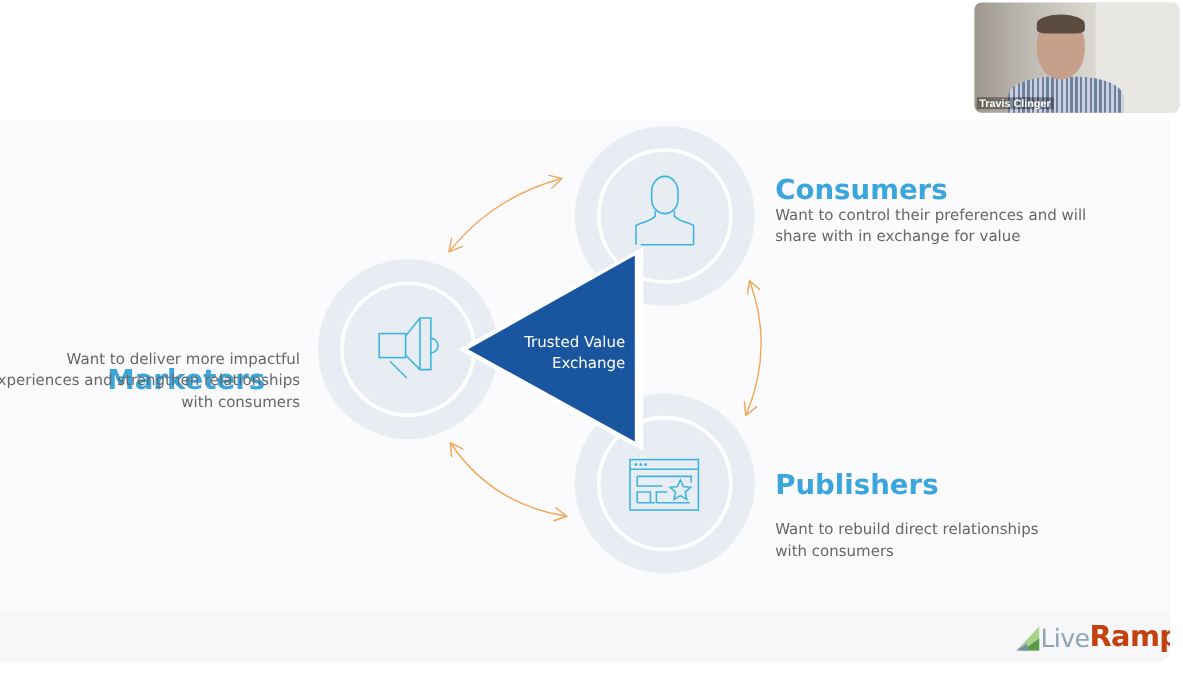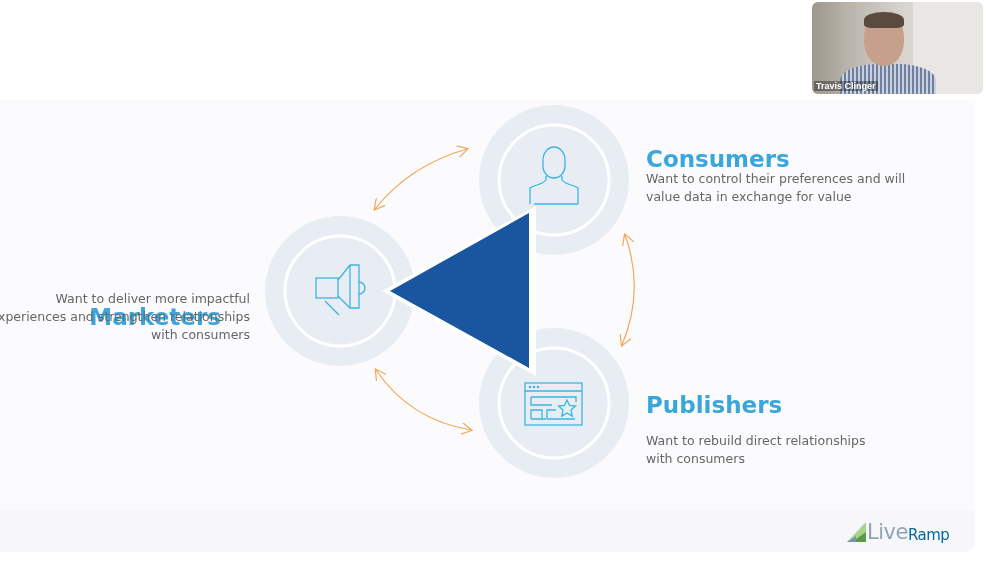--- a/index.html
+++ b/index.html
@@ -24,21 +24,21 @@
                  background:rgba(0,0,0,0.35); padding:0 2px; }
   svg.diagram { position:absolute; left:0; top:0; }
   .heading { position:absolute; font-weight:bold; font-size:23px; color:#3aa6dc;
              font-family:"DejaVu Sans", sans-serif; }
   .desc { position:absolute; font-size:12.5px; color:#666666; line-height:18px;
           font-family:"DejaVu Sans", sans-serif; }
   .tri-label { position:absolute; left:425px; top:276px; width:96px; text-align:right; color:#ffffff;
                font-size:12.5px; line-height:18px; font-family:"DejaVu Sans", sans-serif; }
   .logo { position:absolute; left:846px; top:518px; height:26px; display:flex; align-items:flex-end; }
   .logo .live { color:#8fa3b8; font-size:21px; font-family:"DejaVu Sans", sans-serif; letter-spacing:-0.5px; }
-  .logo .ramp { color:#0369a1; font-size:15px; font-weight:normal; font-family:"DejaVu Sans", sans-serif; letter-spacing:-0.5px; }
+  .logo .ramp { color:#c2410c; font-size:24px; font-weight:bold; font-family:"DejaVu Sans", sans-serif; letter-spacing:-0.5px; }
 </style>
 </head>
 <body>
 
 <div class="slide">
   <div class="slide-bg"></div>
   <div class="footer-band"></div>
 
 
   <svg class="diagram" width="975" height="552">
@@ -96,25 +96,29 @@
     <path d="M625,235 Q645,290 622,345" fill="none" stroke="#f0a858" stroke-width="1.2" marker-start="url(#ah)" marker-end="url(#ah)"></path>
     <path d="M376,370 Q410,420 471,430" fill="none" stroke="#f0a858" stroke-width="1.2" marker-start="url(#ah)" marker-end="url(#ah)"></path>
 
     <g>
       <polygon points="847,542 866,522 866,542" fill="#a8d48a"></polygon>
       <polygon points="852,542 866,532 866,542" fill="#5a9a48"></polygon>
       <polygon points="847,542 856,536 856,542" fill="#7b8fb0"></polygon>
     </g>
   </svg>
 
+  <div class="tri-label">
+    <div>Trusted Value</div>
+    <div>Exchange</div>
+  </div>
 
   <div class="heading" style="left:646px; top:146px;">Consumers</div>
   <div class="desc" style="left:646px; top:170px;">
     <div>Want to control their preferences and will</div>
-    <div>value data in exchange for value</div>
+    <div>share with in exchange for value</div>
   </div>
 
   <div class="heading" style="right:754px; top:267px; text-align:right;margin-top:37px;">Marketers</div>
   <div class="desc" style="right:725px; top:290px; text-align:right; white-space:nowrap;">
     <div>Want to deliver more impactful</div>
     <div>experiences and strengthen relationships</div>
     <div>with consumers</div>
   </div>
 
   <div class="heading" style="left:646px; top:392px;">Publishers</div>

